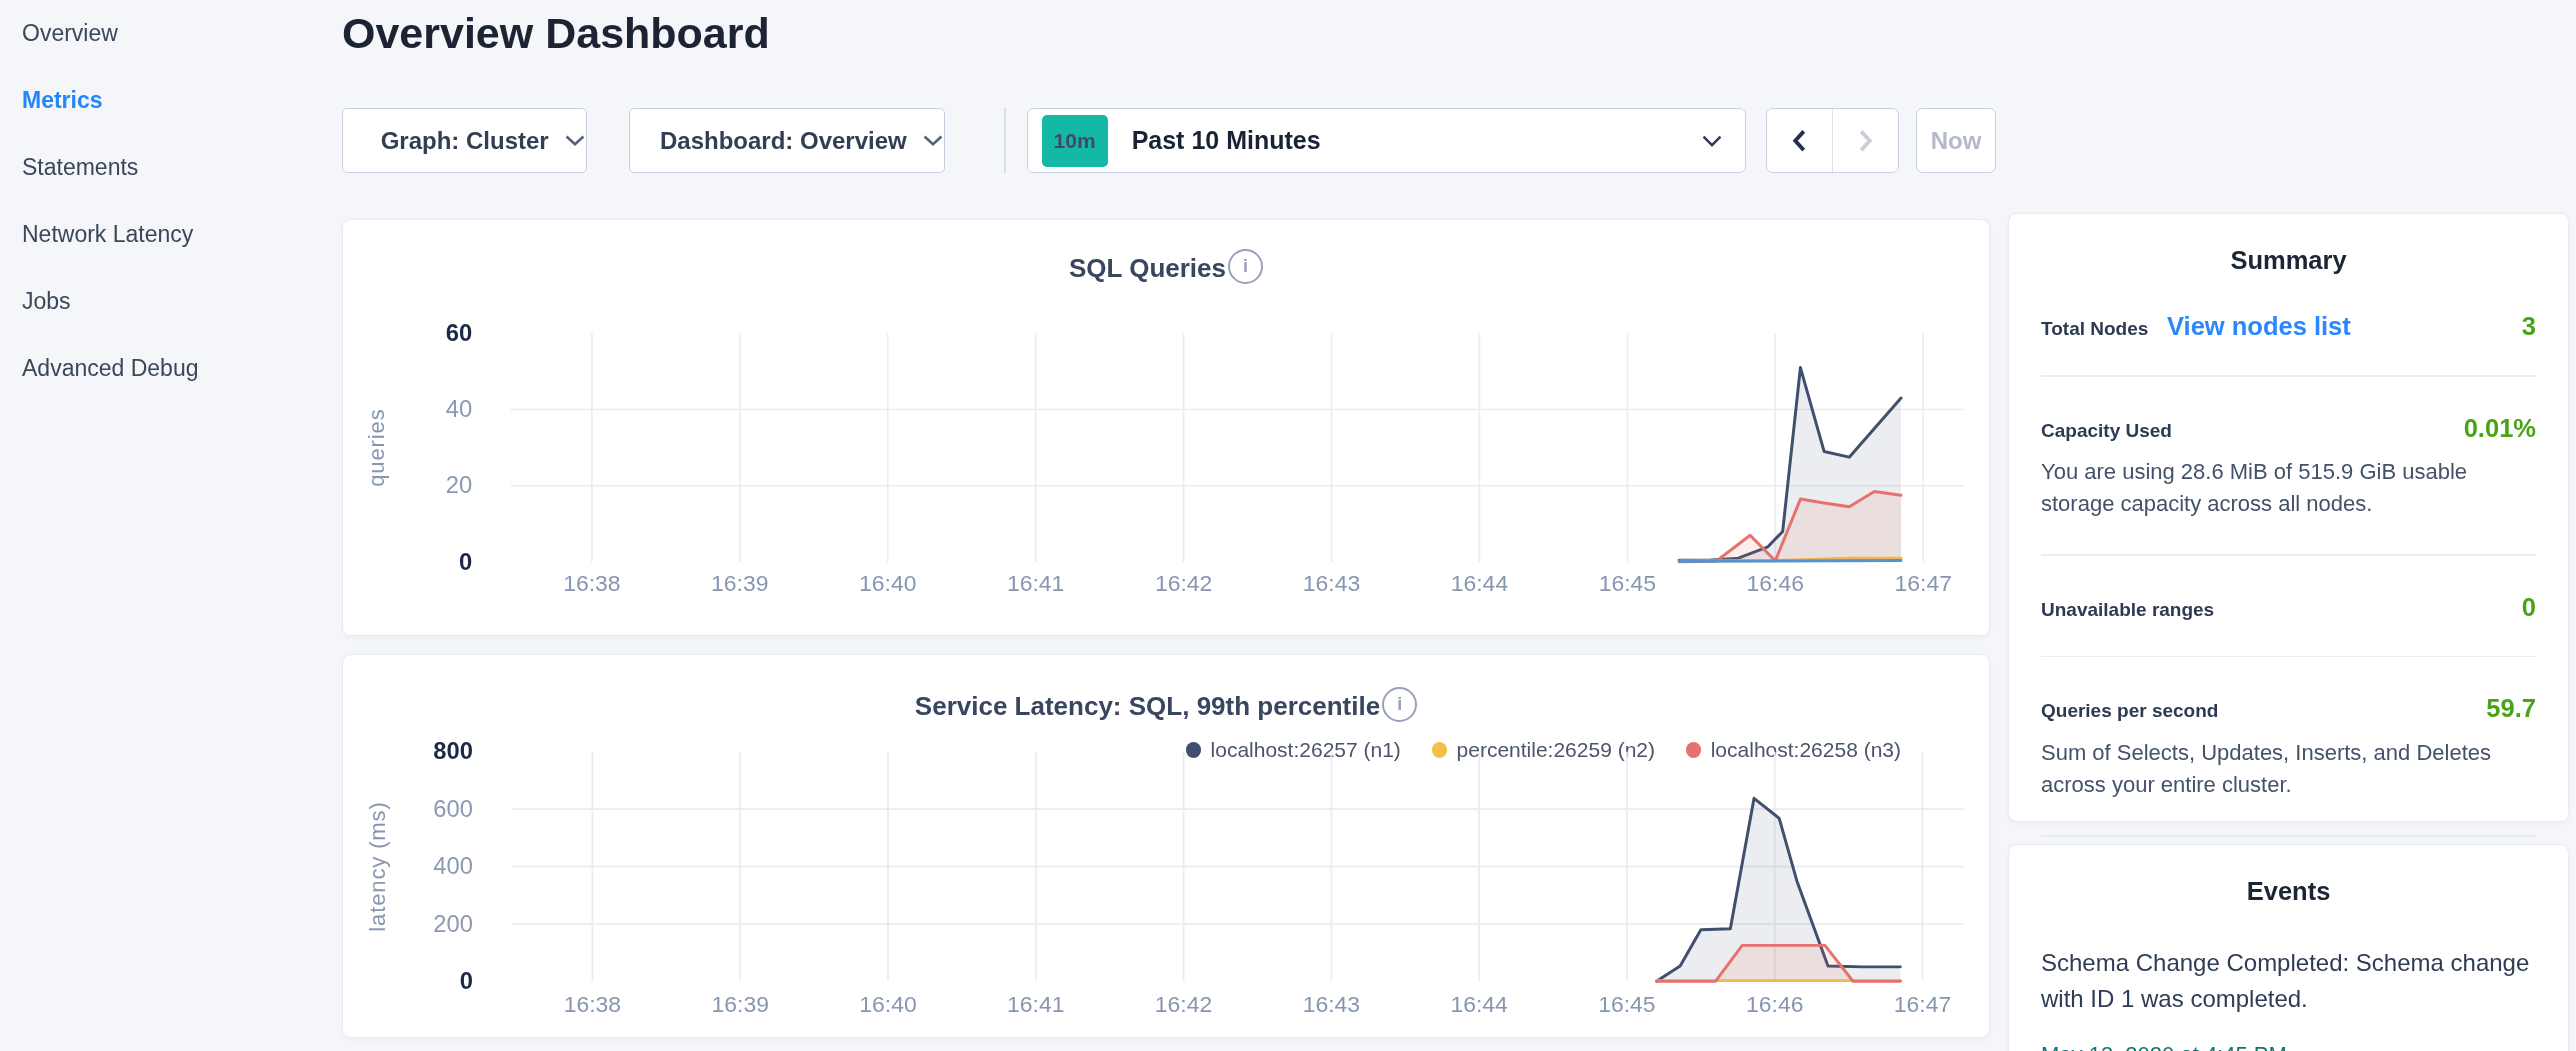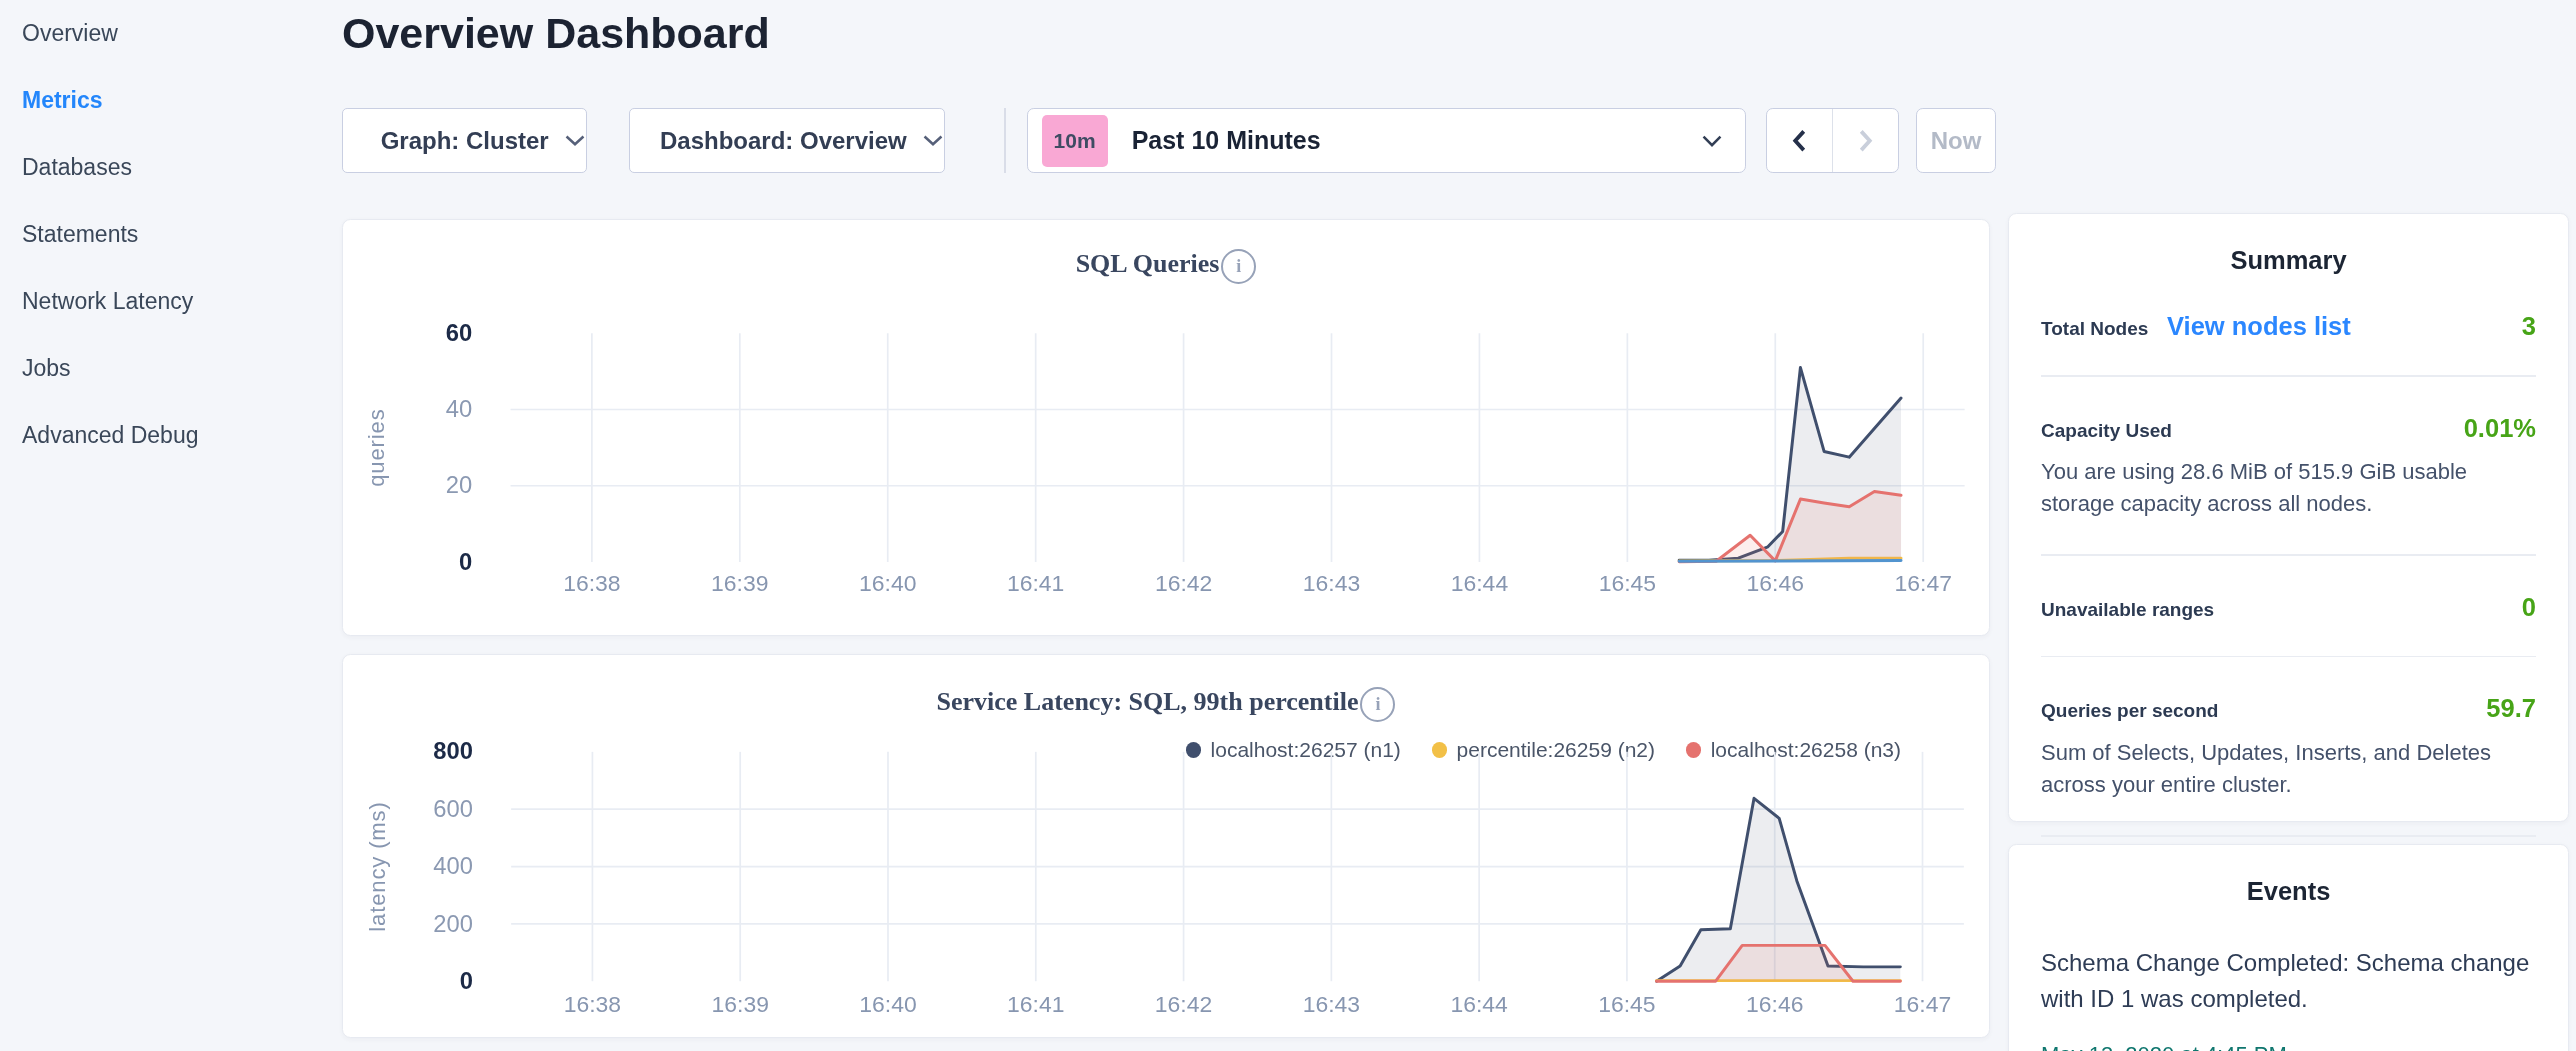--- a/index.html
+++ b/index.html
@@ -15,38 +15,38 @@
   .controls{position:absolute;left:0;top:108px;height:65px;width:100%;}
   .dd{position:absolute;top:0;height:65px;background:#fff;border:1.7px solid #c9cfe2;border-radius:5.1px;
       display:flex;align-items:center;justify-content:flex-end;gap:15.3px;box-sizing:border-box;
       font-size:24px;font-weight:700;color:#333e54;cursor:pointer;}
   .dd-graph{left:342px;width:245px;}
   .dd-dash{left:629px;width:316px;}
   .vdivider{position:absolute;left:1004px;top:0;width:1.7px;height:65px;background:#d9dde8;}
   .timebox{position:absolute;left:1027px;top:0;width:719px;height:65px;background:#fff;
            border:1.7px solid #c9cfe2;border-radius:6.8px;box-sizing:border-box;display:flex;
            align-items:center;cursor:pointer;}
-  .timebadge{margin-left:13.6px;background:#f9a8d4;border-radius:5.1px;padding:14px 12px;
+  .timebadge{margin-left:13.6px;background:#14b8a6;border-radius:5.1px;padding:14px 12px;
              font-size:21px;font-weight:700;color:#3f4c63;}
   .timetext{margin-left:24px;font-size:25px;font-weight:700;color:#1a2335;}
   .time-chev{position:absolute;right:22px;top:25.5px;}
   .pager{position:absolute;left:1766px;top:0;width:133px;height:65px;background:#fff;
          border:1.7px solid #c9cfe2;border-radius:6.8px;box-sizing:border-box;display:flex;overflow:hidden;}
   .pager-btn{width:50%;display:flex;align-items:center;justify-content:center;cursor:pointer;}
   .pager-btn + .pager-btn{border-left:1.7px solid #dde1ea;}
   .now-btn{position:absolute;left:1916px;top:0;width:80px;height:65px;background:#fff;
            border:1.7px solid #c9cfe2;border-radius:6.8px;box-sizing:border-box;display:flex;
            align-items:center;justify-content:center;font-size:24px;font-weight:700;color:#b3bac7;}
   
   .card{position:absolute;background:#fff;border:1.7px solid #e7eaf1;border-radius:8.5px;
         box-shadow:0 1.7px 4.3px rgba(40,50,80,0.04);box-sizing:border-box;}
   .chart-card1{left:342px;top:219px;width:1648px;height:417px;}
   .chart-card2{left:342px;top:654px;width:1648px;height:384px;}
   .chart-head{position:absolute;left:0;width:100%;display:flex;justify-content:center;
-              align-items:flex-start;gap:2px;font-family:Liberation Serif, serif;}
+              align-items:flex-end;gap:2px;}
   .chart-card1 .chart-head{top:29px;}
   .chart-card2 .chart-head{top:32px;}
   .chart-title{font-size:26px;font-weight:700;color:#39465f;}
   .info-icon{width:31px;height:31px;border:2.6px solid #97a2b8;border-radius:50%;display:inline-flex;
              align-items:center;justify-content:center;font-size:18px;font-weight:600;color:#97a2b8;cursor:pointer;}
   .legend{position:absolute;display:flex;gap:31px;align-items:center;}
   .legend-item{display:flex;align-items:center;gap:9.4px;font-size:21px;color:#4a5568;}
   .legend-dot{width:15.3px;height:15.3px;border-radius:50%;display:inline-block;}
   .chart-svg{position:absolute;left:0;top:0;}
   svg text{font-family:"Liberation Sans",sans-serif;}
@@ -65,21 +65,20 @@
   .event-time{font-size:22px;color:#0f766e;margin-top:25px;}
 </style>
 </head>
 <body>
 
 <div class="screen">
 
   <nav class="sidebar" id="sidebar">
       <div class="side-item">Overview</div>
       <div class="side-item active">Metrics</div>
-      <div class="side-item">Databases</div>
       <div class="side-item">Statements</div>
       <div class="side-item">Network Latency</div>
       <div class="side-item">Jobs</div>
       <div class="side-item">Advanced Debug</div>
     </nav>
 
   <h1 class="page-title">Overview Dashboard</h1>
 
   <div class="controls">
     <div class="dd dd-graph">

